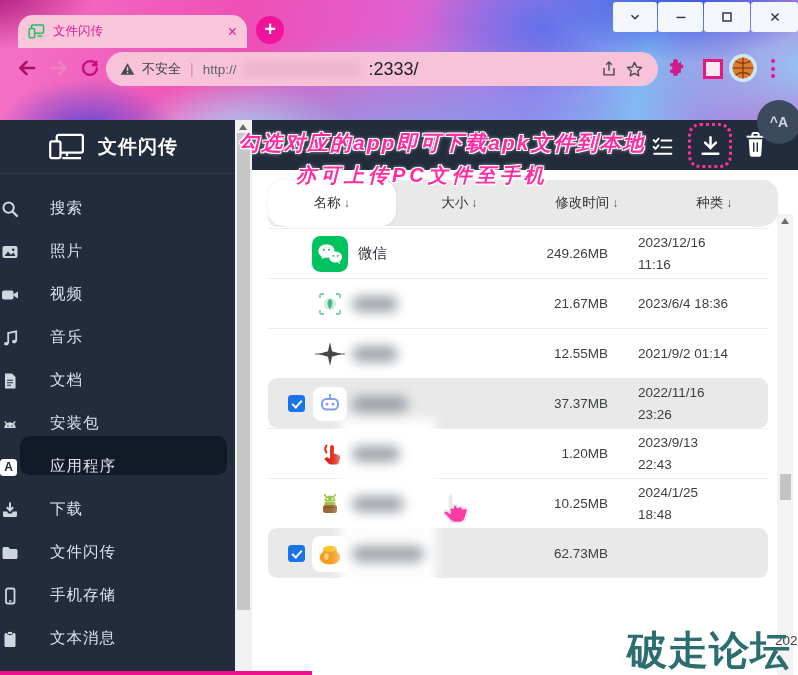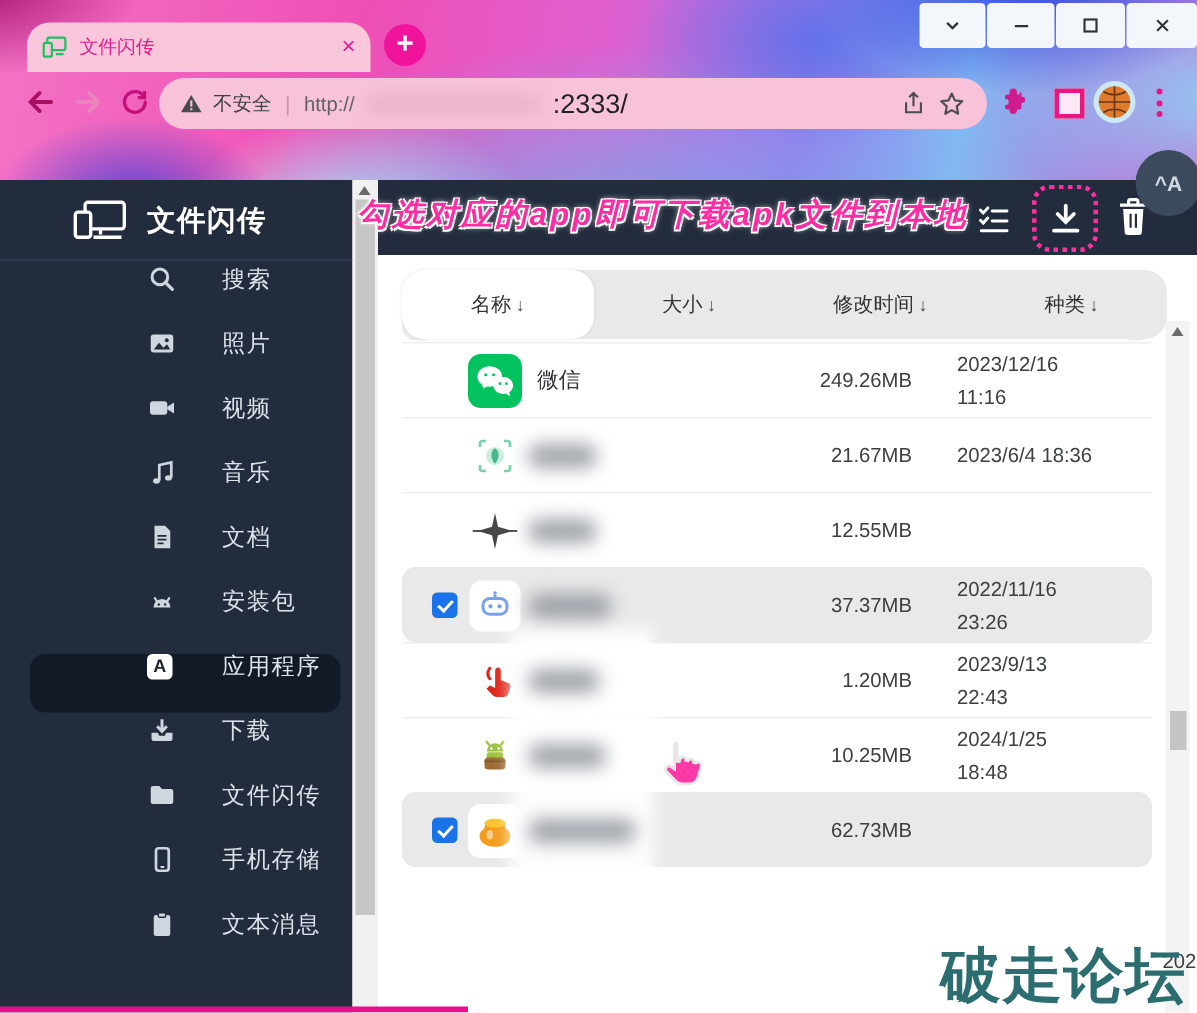--- a/index.html
+++ b/index.html
@@ -41,21 +41,21 @@
   .dots i{width:4px;height:4px;border-radius:50%;background:#e9138a}
 
   
   .page{position:absolute;left:0;top:120px;width:798px;height:555px;background:#fff}
 
   .sidebar{position:absolute;left:0;top:0;width:235px;height:555px;background:#222c3c}
   .logo{position:absolute;left:0;top:4px;width:235px;height:46px;display:flex;align-items:center;padding-left:48px;box-sizing:border-box}
   .logo-title{color:#fff;font-size:19px;font-weight:bold;margin-left:12px;letter-spacing:1px}
   .side-divider{position:absolute;left:0;top:53px;width:235px;height:1px;background:#313c4f}
   #side-list{position:absolute;left:0;top:56px;width:235px}
-  .side-item{position:relative;height:43px;display:flex;align-items:flex-start;padding-left:98px;box-sizing:border-box}
+  .side-item{position:relative;height:43px;display:flex;align-items:flex-end;box-sizing:border-box}
   .side-item.sel::before{content:"";position:absolute;left:20px;right:8px;top:2px;bottom:2px;background:#131a27;border-radius:10px}
   .s-icon{position:relative;width:22px;height:20px;flex-shrink:0;display:flex;align-items:center}
   .s-label{position:relative;margin-left:28px;font-size:15.5px;color:#dde2ea;letter-spacing:1px;white-space:nowrap}
   .appbox{width:17px;height:17px;background:#fff;border-radius:3.5px;color:#1c2430;font-weight:bold;font-size:12px;
           display:flex;align-items:center;justify-content:center}
 
   .sb-left{position:absolute;left:235px;top:0;width:17px;height:555px;background:#f1f1f1}
   .sb-left .thumb{position:absolute;left:2px;top:13px;width:13px;height:477px;background:#c6c6c6}
   .tri-up{width:0;height:0;border-left:4.5px solid transparent;border-right:4.5px solid transparent;
           border-bottom:6px solid #6b6b6b;position:absolute;left:4px;top:4px}
@@ -363,20 +363,21 @@
   <span class="hdr-ic" style="left:743px;top:11px">
     <svg width="25" height="27" viewBox="0 0 24 26">
         <path d="M3.5 5.5h17" stroke="#fff" stroke-width="2"></path>
         <path d="M9 5V3.2A1.2 1.2 0 0110.2 2h3.6A1.2 1.2 0 0115 3.2V5" fill="none" stroke="#fff" stroke-width="2"></path>
         <path d="M5.5 8l1 15a1.8 1.8 0 001.8 1.7h7.4a1.8 1.8 0 001.8-1.7l1-15z" fill="#fff"></path>
         <path d="M10.3 11v9M13.7 11v9" stroke="#222c3c" stroke-width="1.4"></path>
       </svg>
   </span>
 
   <div class="note note1">勾选对应的app即可下载apk文件到本地</div>
+  <div class="note note2">亦可上传PC文件至手机</div>
 
   <div class="thead" id="thead">
   <div class="th active">
     <span class="th-label">名称</span>
         <span class="th-arrow">↓</span>
   </div>
 
   <div class="th">
     <span class="th-label">大小</span>
         <span class="th-arrow">↓</span>
@@ -445,20 +446,21 @@
 
     <span class="r-icon">
           <svg viewBox="0 0 36 36" width="36" height="36">
             <rect x="3" y="17.4" width="30" height="1.2" rx=".6" fill="#555"></rect>
             <path d="M18 6l2 9.2 9.5 2.8-9.5 2.8L18 30l-2-9.2L6.5 18l9.5-2.8z" fill="#474747"></path>
           </svg>
         </span>
     <span class="r-name"></span>
     <span class="r-blur" style="width: 46px;"></span>
     <span class="r-size">12.55MB</span>
+    <span class="r-date">2021/9/2 01:14</span>
   </div>
 
   <div class="row hl checked blurred">
     <span class="cb"></span>
     <span class="r-icon">
           <svg viewBox="0 0 36 36" width="36" height="36">
             <rect x=".5" y=".5" width="35" height="35" rx="9" fill="#fff" stroke="#ececec"></rect>
             <rect x="10" y="13" width="16" height="10.5" rx="4.5" fill="none" stroke="#7aa0f0" stroke-width="2"></rect>
             <circle cx="15" cy="18.2" r="1.4" fill="#7aa0f0"></circle>
             <circle cx="21" cy="18.2" r="1.4" fill="#7aa0f0"></circle>

